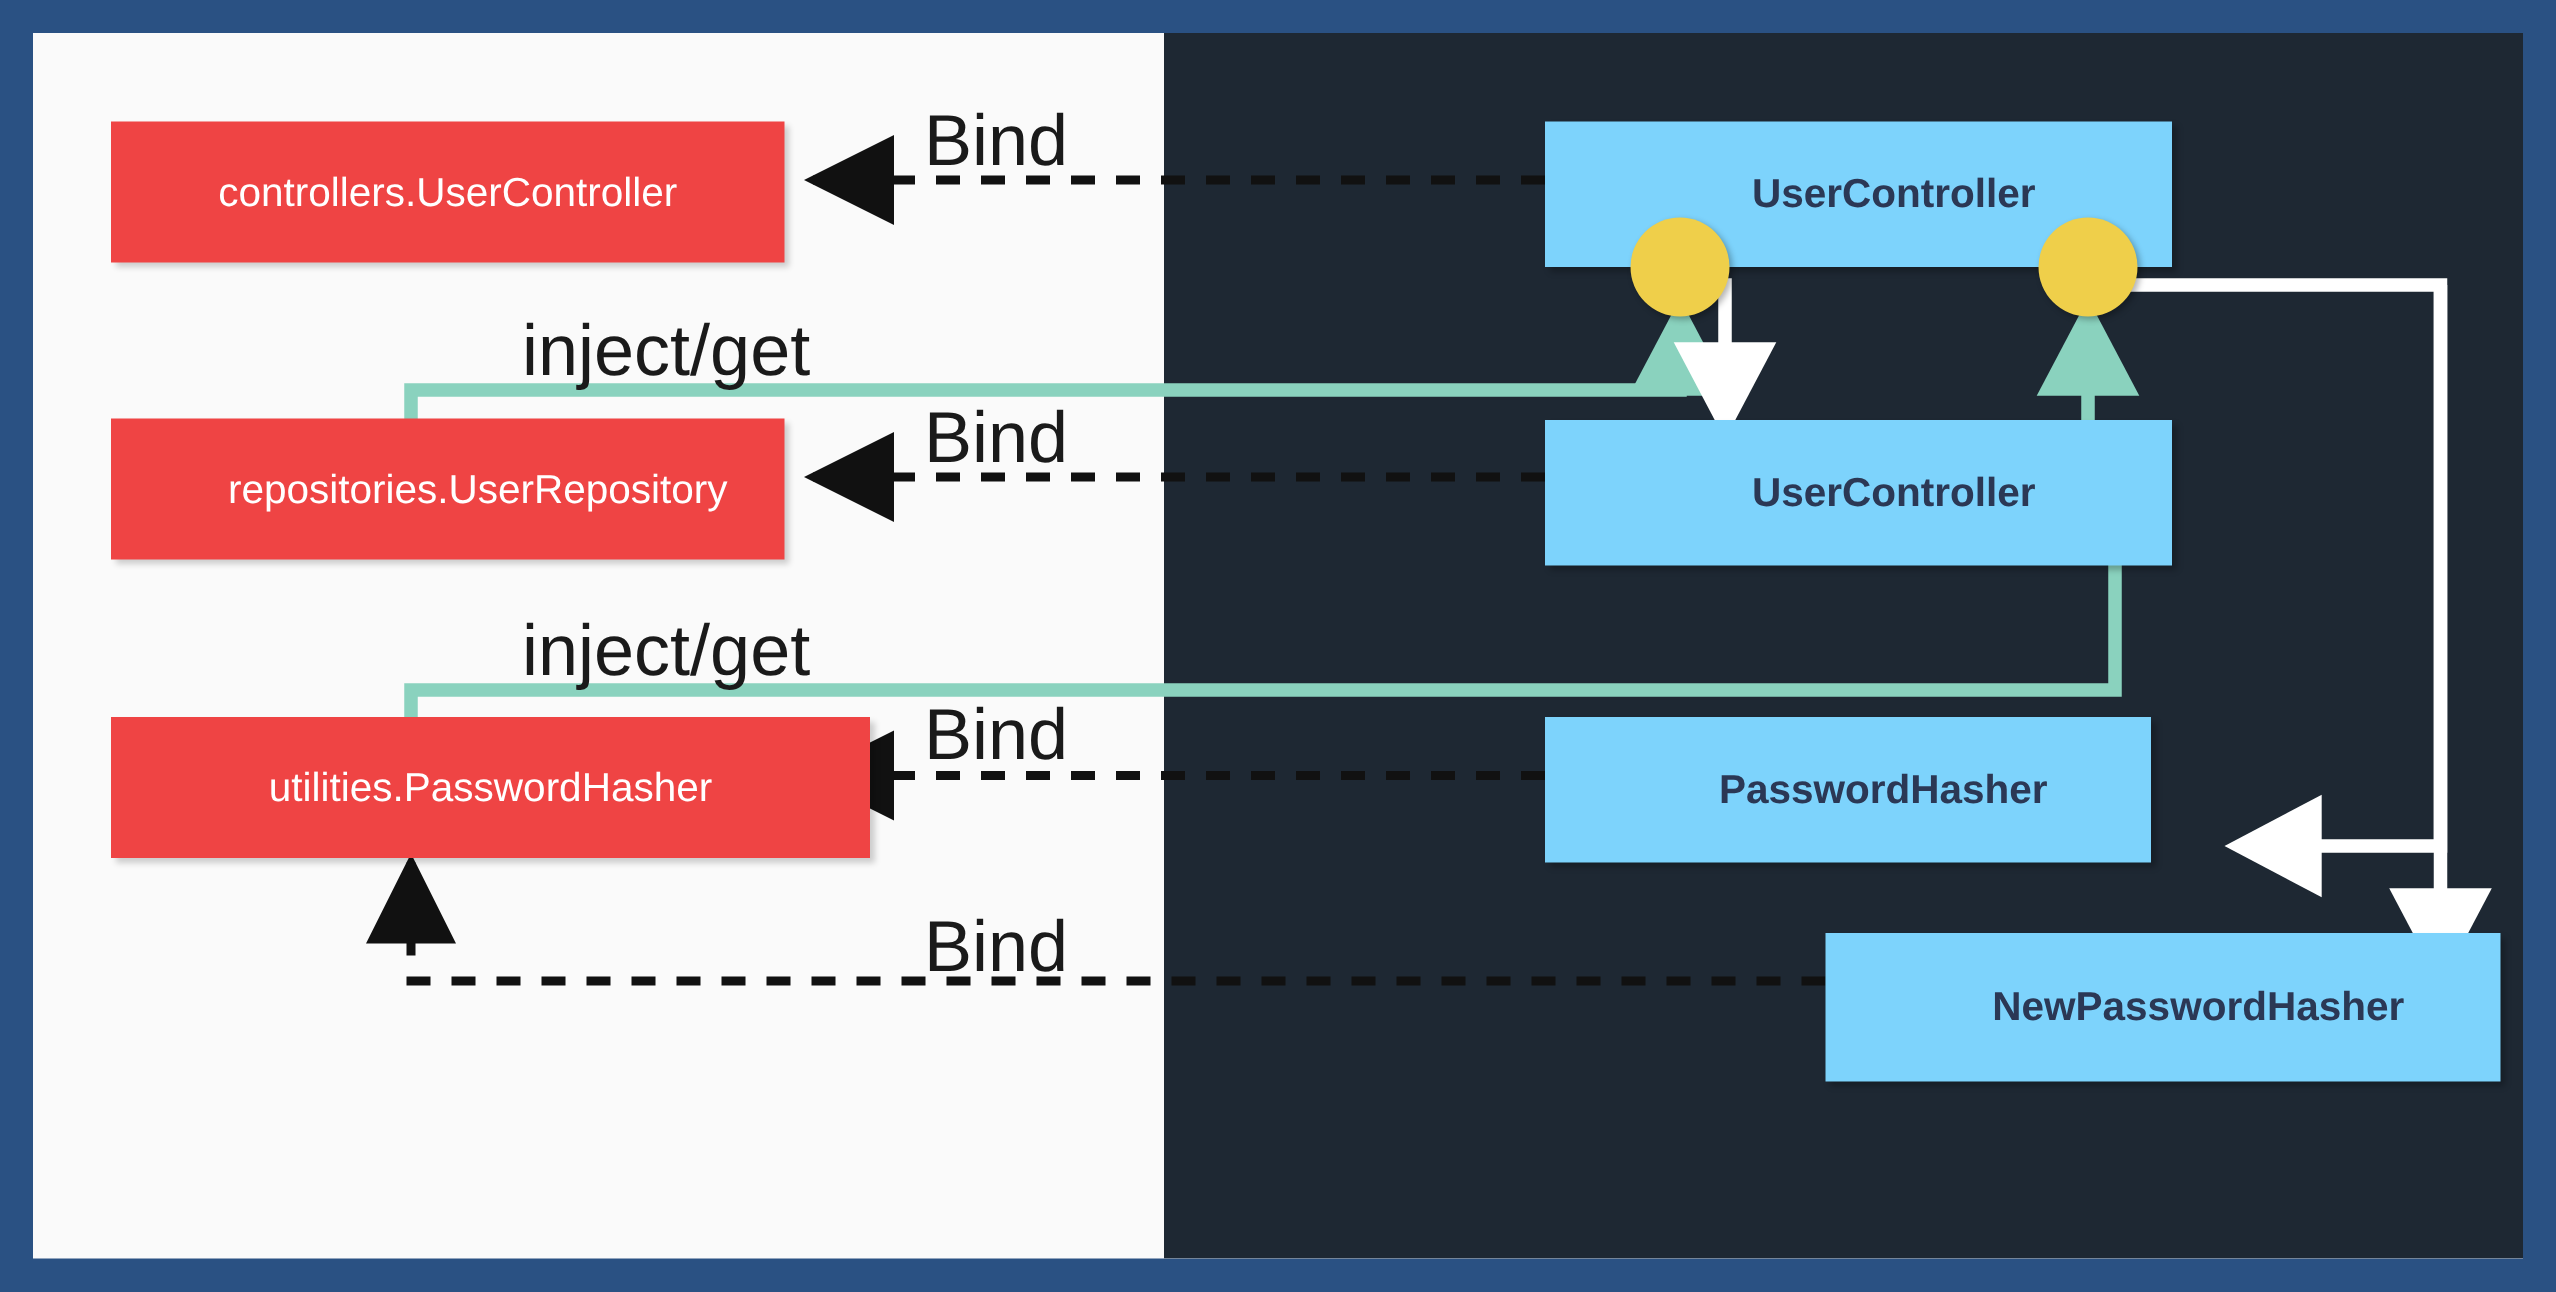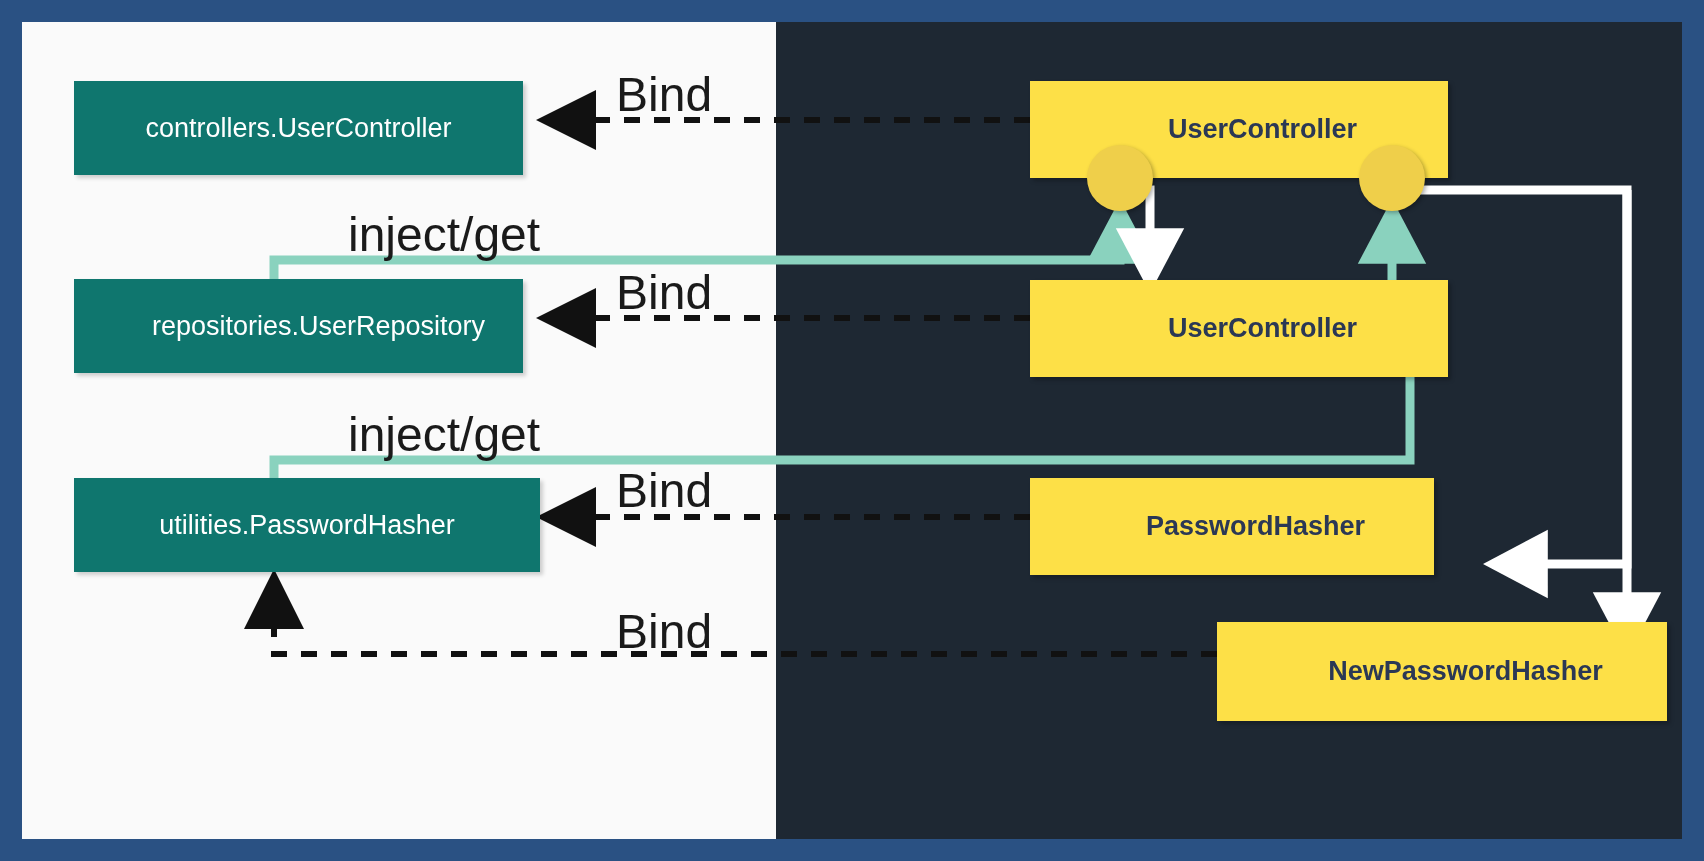--- a/index.html
+++ b/index.html
@@ -5,23 +5,23 @@
 <style>
   html,body{margin:0;padding:0;background:#2a5183;}
   body{width:1704px;height:861px;overflow:hidden;
        font-family:"Liberation Sans",sans-serif;}
   #frame{position:relative;width:1704px;height:861px;background:#2a5183;}
   #canvas{position:absolute;left:22px;top:22px;width:1660px;height:817px;background:#fafafa;overflow:hidden;}
   #dark-panel{position:absolute;left:754px;top:0;width:906px;height:817px;background:#1e2833;}
 
   .node{position:absolute;box-sizing:border-box;display:flex;align-items:center;
         justify-content:center;text-align:center;}
-  .node-dark{background:#0f766e;color:#ffffff;font-size:27px;font-weight:400;
+  .node-dark{background:#ef4444;color:#ffffff;font-size:27px;font-weight:400;
              box-shadow:3px 3px 4px rgba(0,0,0,0.18);}
-  .node-light{background:#fde047;color:#2b3855;font-size:27px;font-weight:bold;
+  .node-light{background:#7dd3fc;color:#2b3855;font-size:27px;font-weight:bold;
               box-shadow:3px 3px 4px rgba(0,0,0,0.25);padding-left:47px;}
 
   .edge-label{position:absolute;color:#1a1a1a;font-size:48px;font-weight:400;
               white-space:nowrap;line-height:1;}
 
   svg.layer{position:absolute;left:0;top:0;width:1660px;height:817px;overflow:visible;
             pointer-events:none;}
   .dot{position:absolute;border-radius:50%;background:#efcf4a;
        box-shadow:2px 2px 4px rgba(0,0,0,0.30);}
 </style>
@@ -66,21 +66,21 @@
     </svg>
 
     <div class="node node-dark" style="left:52px;top:59px;width:449px;height:94px;">
       <span>controllers.UserController</span>
     </div>
 
     <div class="node node-dark" style="left:52px;top:257px;width:449px;height:94px;padding-left:40px;">
       <span>repositories.UserRepository</span>
     </div>
 
-    <div class="node node-dark" style="left:52px;top:456px;width:466px;height:94px;">
+    <div class="node node-dark" style="left:52px;top:456px;width:506px;height:94px;">
       <span>utilities.PasswordHasher</span>
     </div>
 
     <div class="node node-light" style="left:1008px;top:59px;width:418px;height:97px;">
       <span>UserController</span>
     </div>
 
     <div class="node node-light" style="left:1008px;top:258px;width:418px;height:97px;">
       <span>UserController</span>
     </div>

